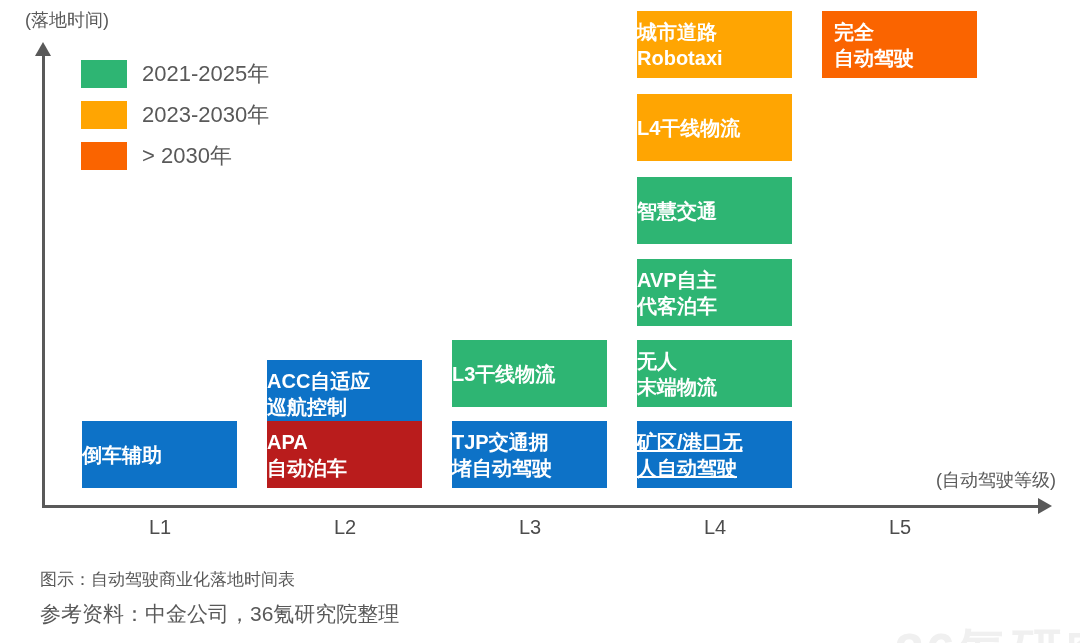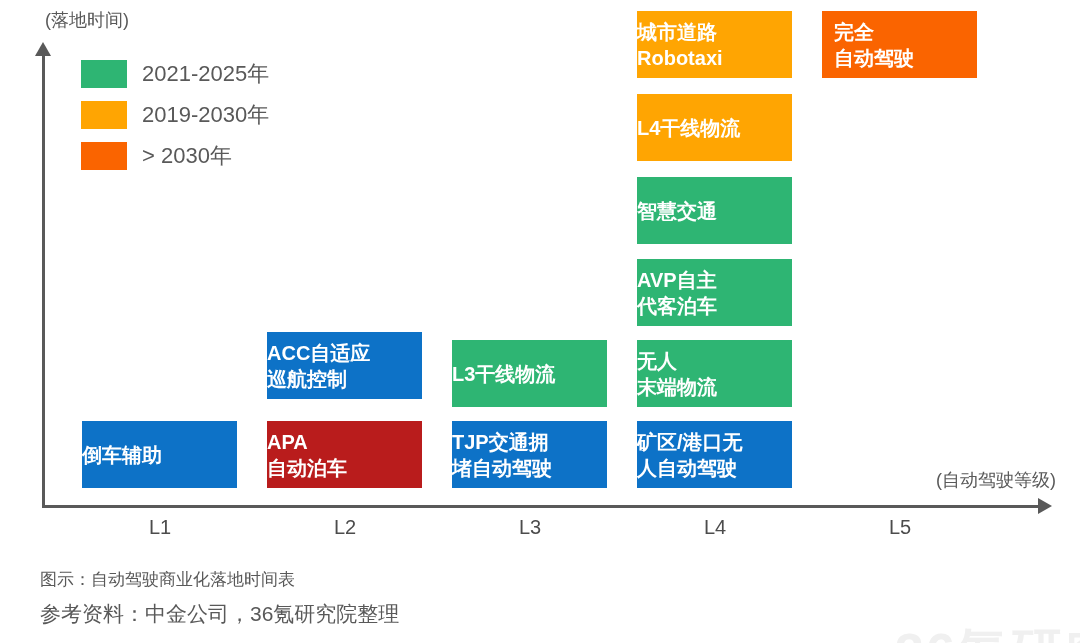--- a/index.html
+++ b/index.html
@@ -10,21 +10,20 @@
     height: 643px;
     background: #ffffff;
     overflow: hidden;
     font-family: "Liberation Sans", "DejaVu Sans", sans-serif;
   }
   .ylabel {
     position: absolute;
     left: 25px; top: 8px;
     font-size: 18px;
     color: #595959;
-    margin-left: 20px;
   }
   .yaxis-line {
     position: absolute;
     left: 42px; top: 54px;
     width: 3px; height: 454px;
     background: #595959;
   }
   .yaxis-arrow {
     position: absolute;
     left: 35px; top: 42px;
@@ -135,32 +134,32 @@
   <div class="xaxis-arrow"></div>
   <div class="xlabel">(自动驾驶等级)</div>
 
   <div class="legend" id="legend">
       <div class="legend-item">
         <span class="legend-swatch" style="background: rgb(46, 181, 115);"></span>
         <span class="legend-label">2021-2025年</span>
       </div>
       <div class="legend-item">
         <span class="legend-swatch" style="background: rgb(255, 165, 2);"></span>
-        <span class="legend-label">2019-2030年</span>
+        <span class="legend-label">2023-2030年</span>
       </div>
       <div class="legend-item">
         <span class="legend-swatch" style="background: rgb(250, 100, 0);"></span>
         <span class="legend-label">&gt; 2030年</span>
       </div>
     </div>
   <div class="plot-area" id="plot-area">
       <div class="box" style="left: 82px; top: 421px; background: rgb(13, 114, 199);">
         <div>倒车辅助</div>
       </div>
-      <div class="box" style="left: 267px; top: 332px; background: rgb(13, 114, 199);">
+      <div class="box" style="left: 267px; top: 360px; background: rgb(13, 114, 199);">
         <div>ACC自适应</div>
         <div>巡航控制</div>
       </div>
       <div class="box" style="left: 267px; top: 421px; background: #b91c1c;">
         <div>APA</div>
         <div>自动泊车</div>
       </div>
       <div class="box" style="left: 452px; top: 340px; background: rgb(46, 181, 115);">
         <div>L3干线物流</div>
       </div>
@@ -179,21 +178,21 @@
         <div>AVP自主</div>
         <div>代客泊车</div>
       </div>
       <div class="box" style="left: 637px; top: 177px; background: rgb(46, 181, 115);">
         <div>智慧交通</div>
       </div>
       <div class="box" style="left: 637px; top: 340px; background: rgb(46, 181, 115);">
         <div>无人</div>
         <div>末端物流</div>
       </div>
-      <div class="box" style="left: 637px; top: 421px; background: rgb(13, 114, 199);">
+      <div class="box" style="left: 637px; top: 421px; background: rgb(13, 114, 199); text-decoration: underline;">
         <div>矿区/港口无</div>
         <div>人自动驾驶</div>
       </div>
       <div class="box" style="left: 822px; top: 11px; background: rgb(250, 100, 0); padding-left: 12px;">
         <div>完全</div>
         <div>自动驾驶</div>
       </div>
     </div>
   <div class="ticks" id="ticks">
       <div class="tick" style="left: 160px;">L1</div>

